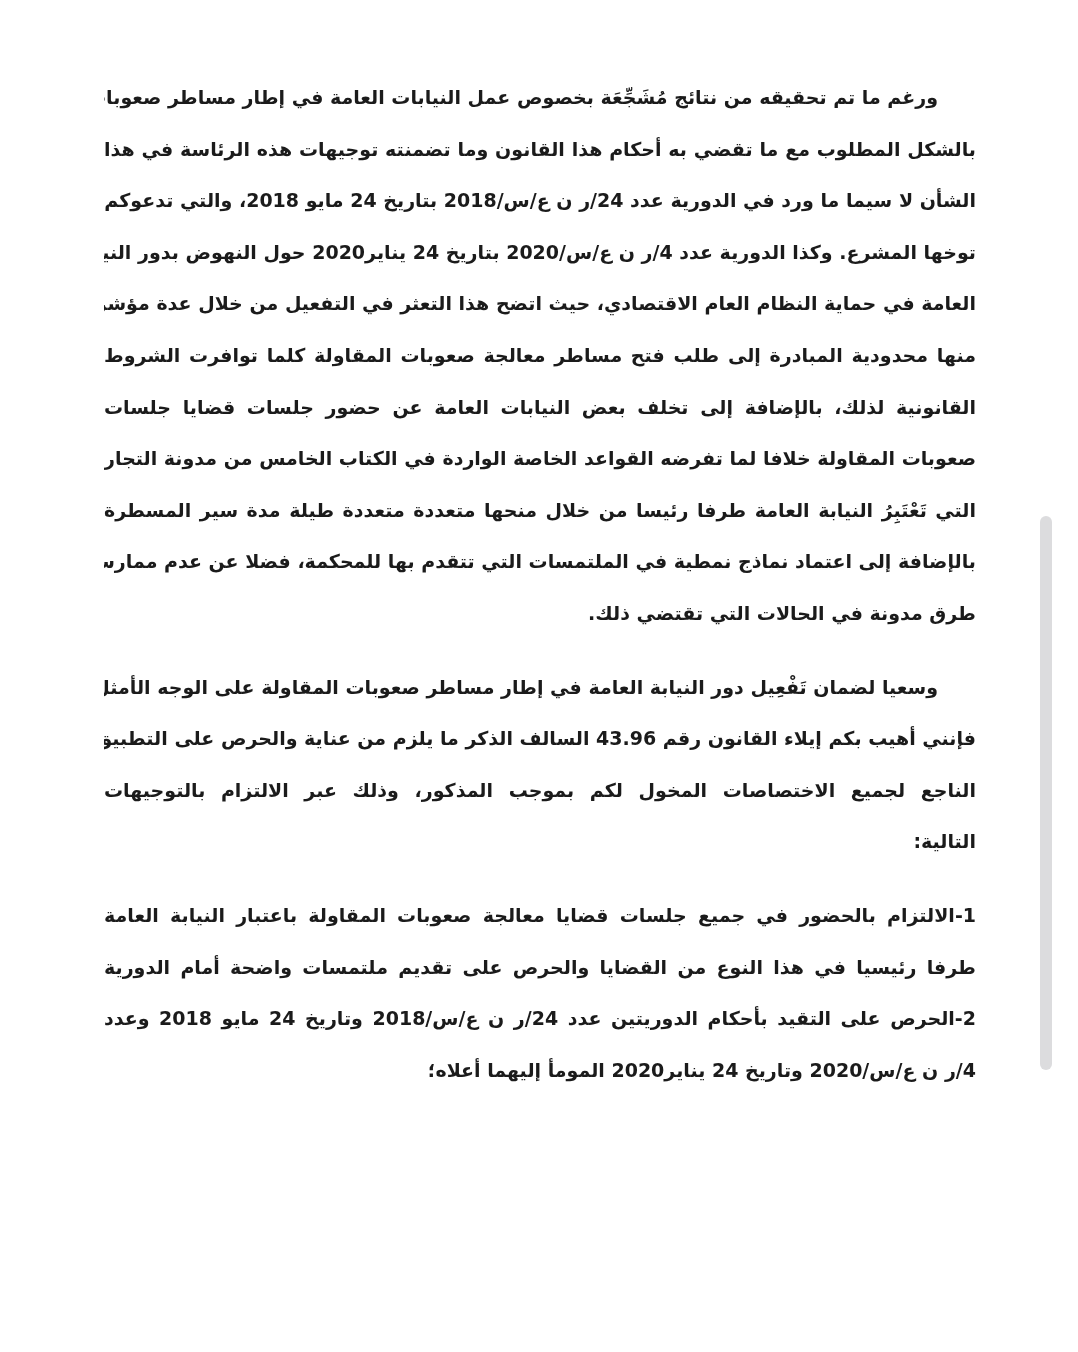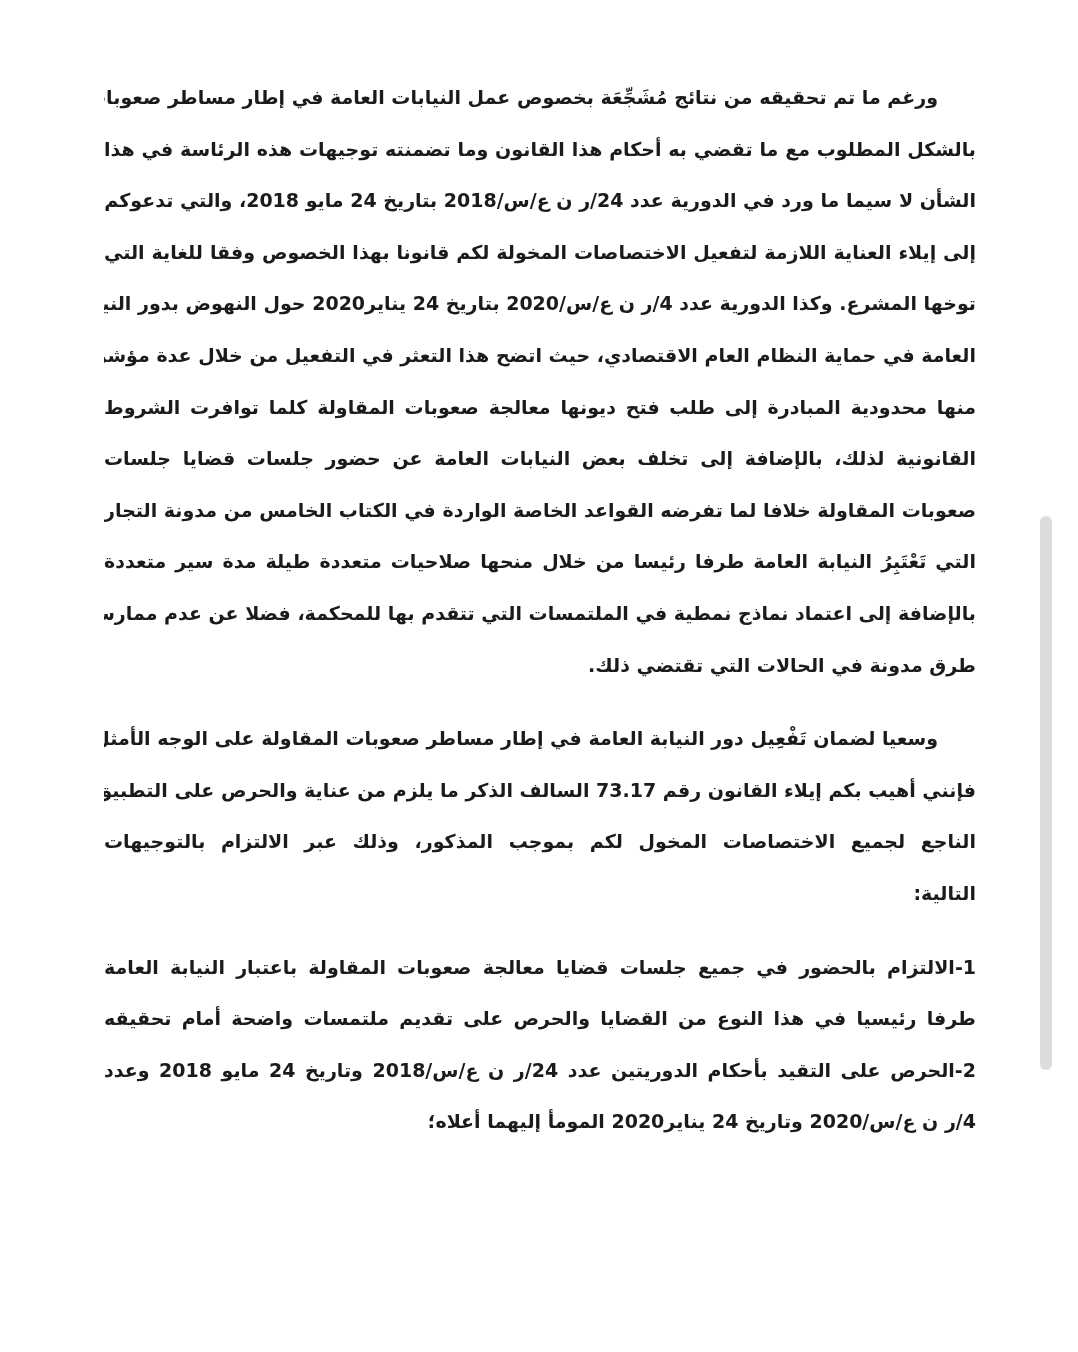--- a/index.html
+++ b/index.html
@@ -67,42 +67,41 @@
 </head>
 <body>
 
 <div class="page">
   <div class="content">
 
     <div class="para para1">
       <span class="line first">ورغم ما تم تحقيقه من نتائج مُشَجِّعَة بخصوص عمل النيابات العامة في إطار مساطر صعوبات</span>
       <span class="line">بالشكل المطلوب مع ما تقضي به أحكام هذا القانون وما تضمنته توجيهات هذه الرئاسة في هذا</span>
       <span class="line">الشأن لا سيما ما ورد في الدورية عدد 24/ر ن ع/س/2018 بتاريخ 24 مايو 2018، والتي تدعوكم فيها</span>
-      <span class="line">إلى إيلاء العناية اللازمة لتفعيل الاختصاصات المخولة لكم قانونا بهذا الخصوص وفقا للغاية التي</span>
       <span class="line">توخها المشرع.  وكذا الدورية عدد 4/ر ن ع/س/2020 بتاريخ 24 يناير2020 حول النهوض بدور النيابة</span>
       <span class="line">العامة في حماية النظام العام الاقتصادي، حيث اتضح هذا التعثر في التفعيل من خلال عدة مؤشرات</span>
-      <span class="line">منها محدودية المبادرة إلى طلب فتح ديونها معالجة صعوبات المقاولة كلما توافرت الشروط</span>
+      <span class="line">منها محدودية المبادرة إلى طلب فتح مساطر معالجة صعوبات المقاولة كلما توافرت الشروط</span>
       <span class="line">القانونية لذلك، بالإضافة إلى تخلف بعض النيابات العامة عن حضور جلسات قضايا جلسات</span>
       <span class="line">صعوبات المقاولة خلافا لما تفرضه القواعد الخاصة الواردة في الكتاب الخامس من مدونة التجارة</span>
-      <span class="line">التي تَعْتَبِرُ النيابة العامة طرفا رئيسا من خلال منحها صلاحيات متعددة  طيلة مدة سير متعددة</span>
+      <span class="line">التي تَعْتَبِرُ النيابة العامة طرفا رئيسا من خلال منحها متعددة متعددة  طيلة مدة سير المسطرة</span>
       <span class="line">بالإضافة إلى اعتماد نماذج نمطية في الملتمسات التي تتقدم بها للمحكمة، فضلا عن عدم ممارسة</span>
       <span class="line last">طرق مدونة في الحالات التي تقتضي ذلك.</span>
     </div>
 
     <div class="para para2">
       <span class="line first">وسعيا لضمان تَفْعِيل دور النيابة العامة في إطار مساطر صعوبات المقاولة على الوجه الأمثل،</span>
-      <span class="line">فإنني أهيب بكم إيلاء القانون رقم 73.17 السالف الذكر ما يلزم من عناية والحرص على التطبيق</span>
+      <span class="line">فإنني أهيب بكم إيلاء القانون رقم 43.96 السالف الذكر ما يلزم من عناية والحرص على التطبيق</span>
       <span class="line">الناجع لجميع الاختصاصات المخول لكم بموجب المذكور، وذلك عبر الالتزام بالتوجيهات</span>
       <span class="line last">التالية:</span>
     </div>
 
     <div class="para list">
       <div>
         <span class="line first">1-الالتزام بالحضور في جميع جلسات قضايا معالجة صعوبات المقاولة باعتبار النيابة العامة</span>
-        <span class="line">طرفا رئيسيا في هذا النوع من القضايا والحرص على تقديم ملتمسات واضحة أمام تحقيقه</span>
+        <span class="line">طرفا رئيسيا في هذا النوع من القضايا والحرص على تقديم ملتمسات واضحة أمام الدورية</span>
       </div>
       <div>
         <span class="line">2-الحرص على التقيد بأحكام الدوريتين عدد 24/ر ن ع/س/2018 وتاريخ 24 مايو 2018 وعدد</span>
         <span class="line last">4/ر ن ع/س/2020 وتاريخ 24 يناير2020 المومأ إليهما أعلاه؛</span>
       </div>
     </div>
 
   </div>
 
   <div class="scrollbar"></div>

